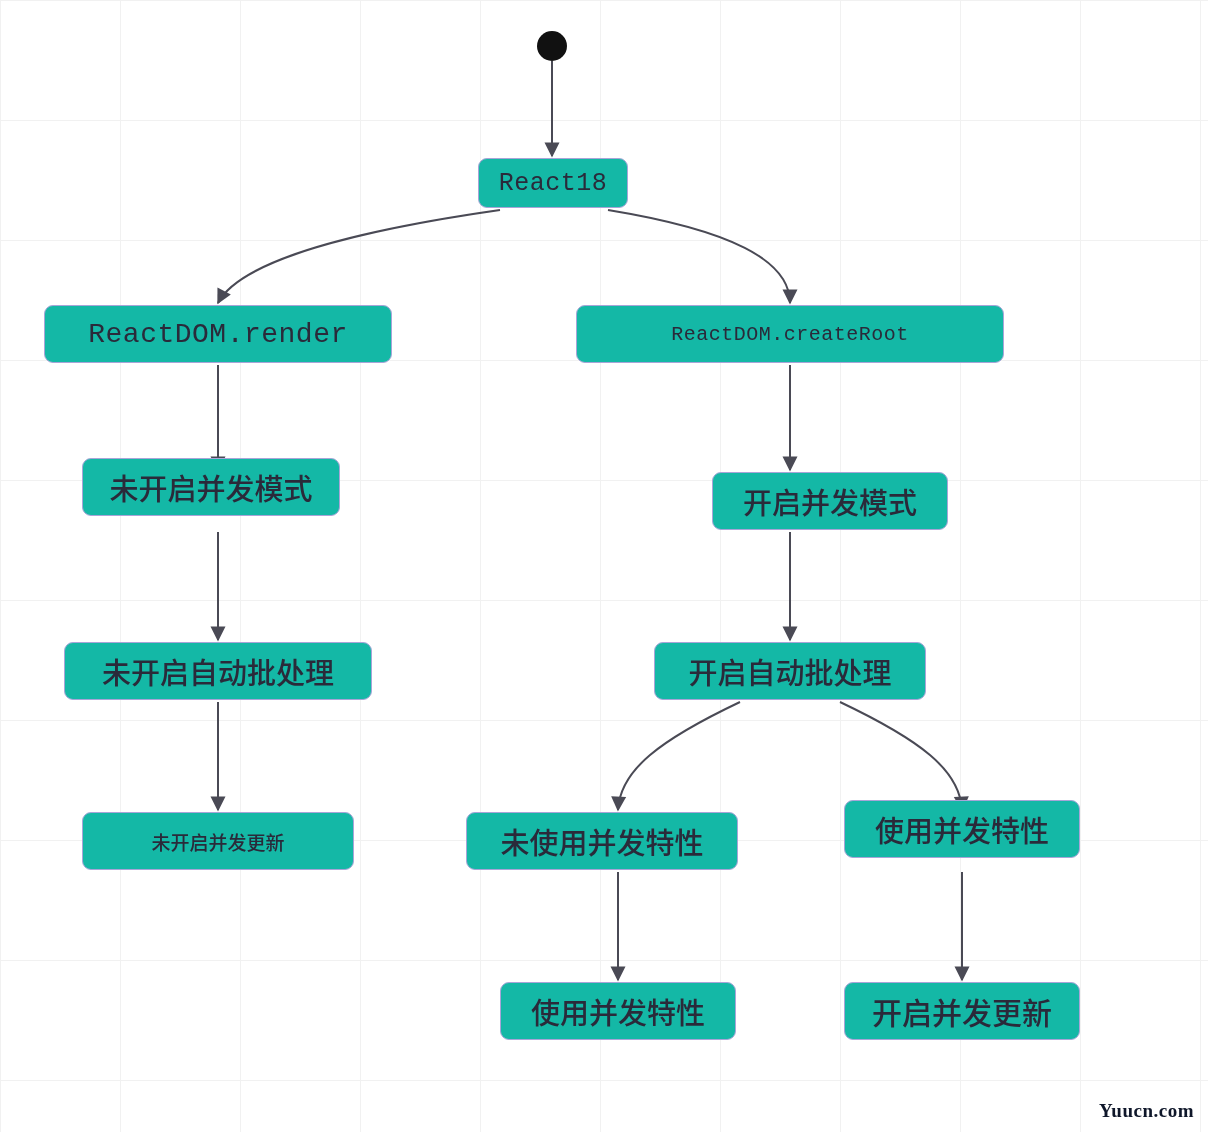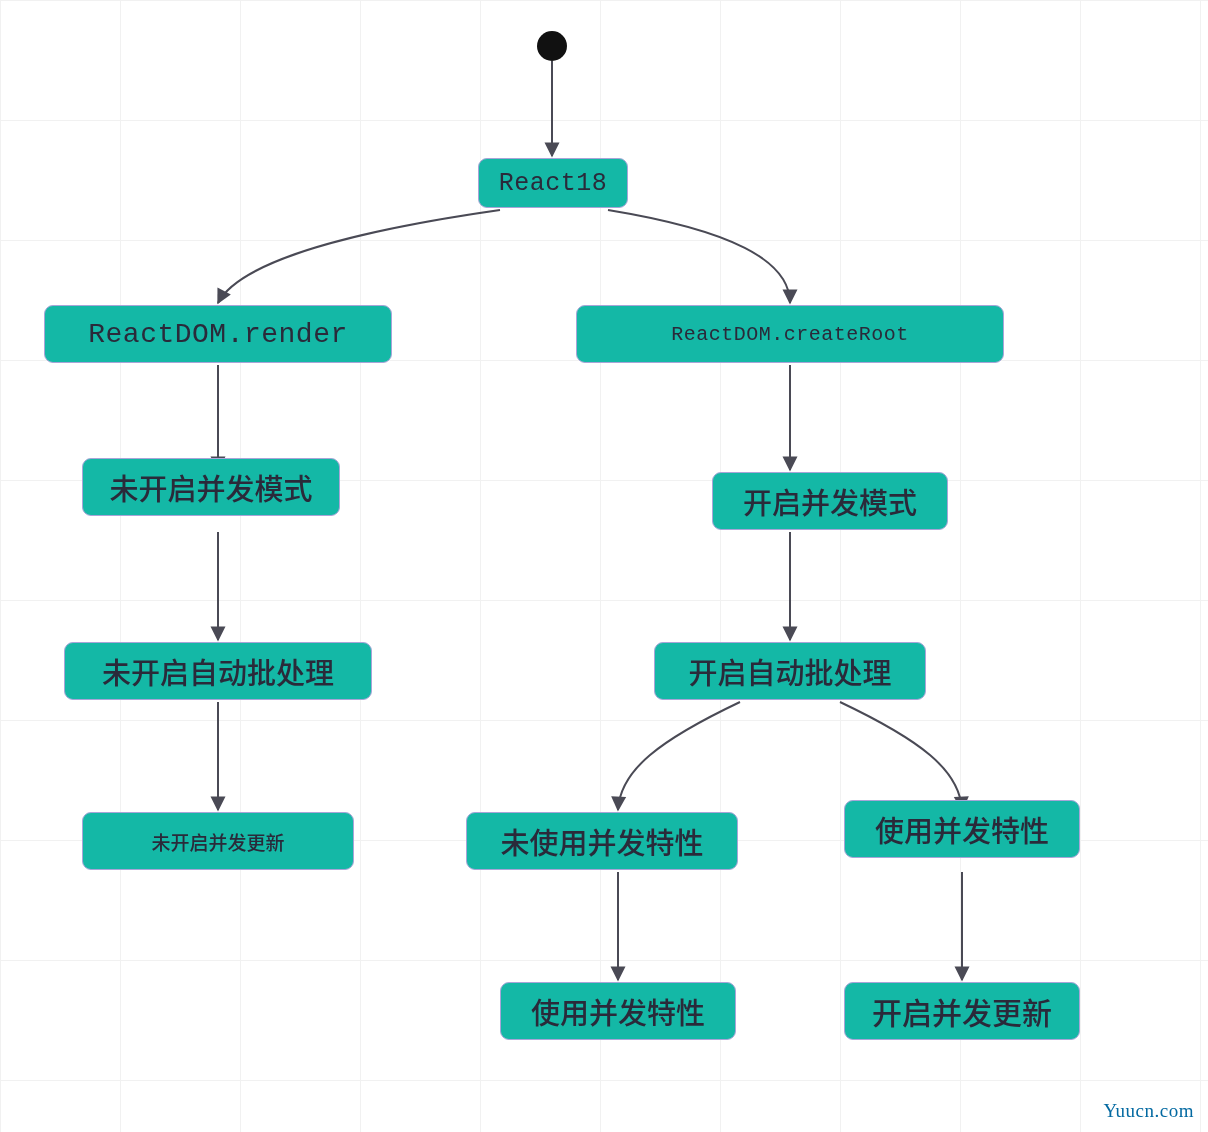--- a/index.html
+++ b/index.html
@@ -46,24 +46,25 @@
   svg.edges {
     position: absolute;
     left: 0; top: 0;
     width: 1208px; height: 1132px;
     pointer-events: none;
   }
   .watermark {
     position: absolute;
     right: 14px;
     bottom: 10px;
-    color: #0369a1;
+    color: #0f172a;
     font-family: Georgia, "Times New Roman", serif;
     font-size: 19px;
     letter-spacing: 0.5px;
+    font-weight: bold;
   }
 </style>
 </head>
 <body>
 
 <svg class="edges">
   <defs>
     <marker id="arrow" viewBox="0 0 12 12" refX="10" refY="6" markerWidth="9" markerHeight="9" orient="auto-start-reverse">
       <path d="M 1 1 L 11 6 L 1 11 z" fill="#4a4a55"></path>
     </marker>

